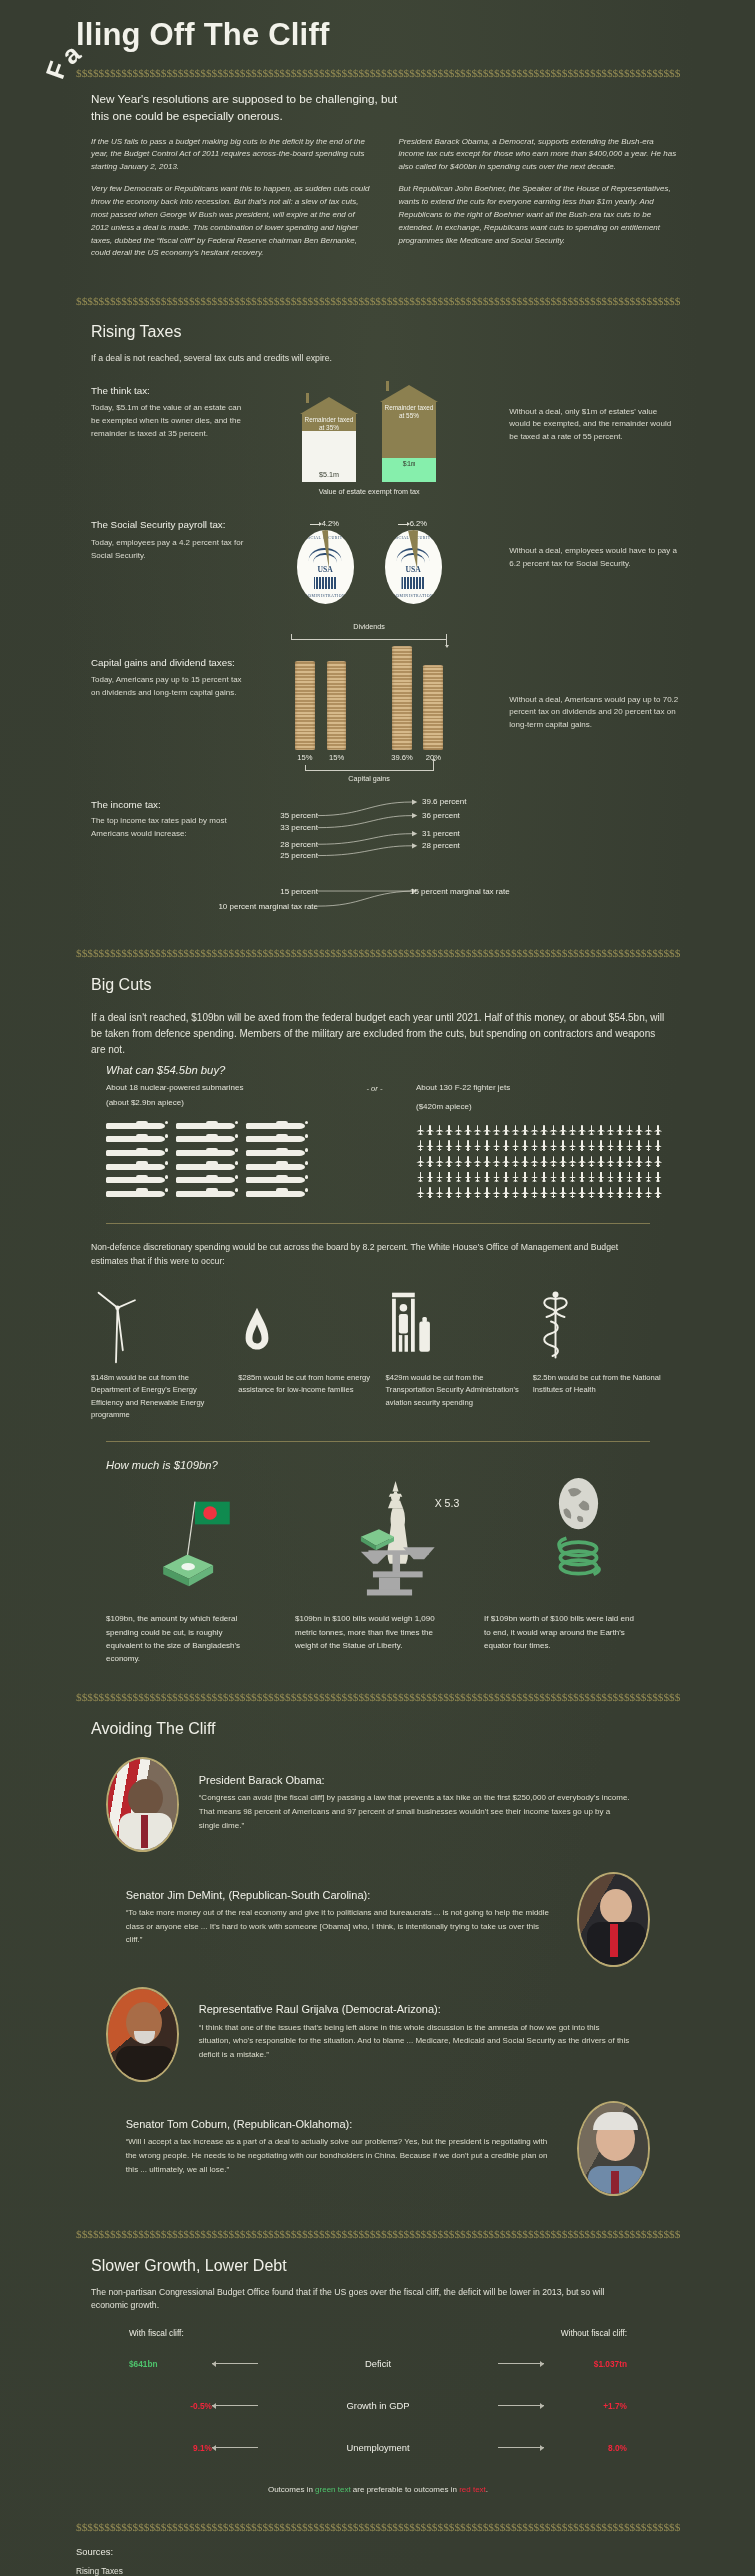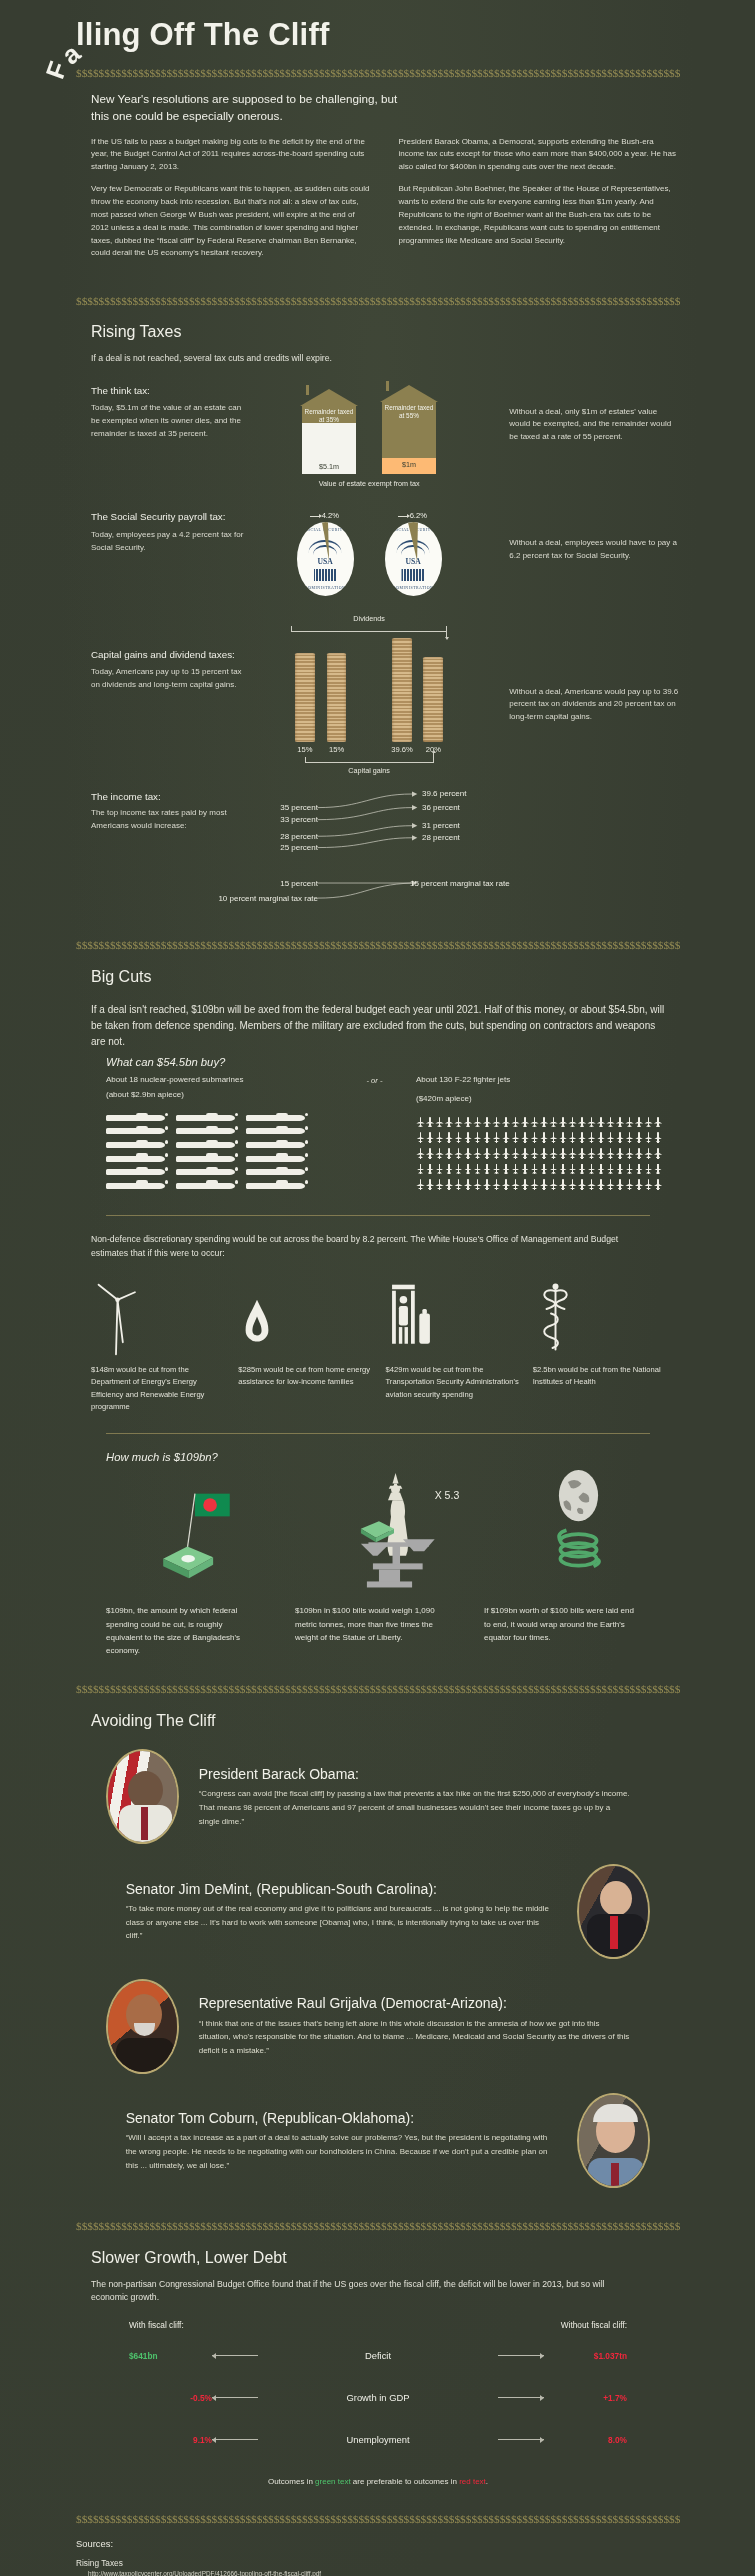--- a/index.html
+++ b/index.html
@@ -41,21 +41,21 @@
     white-space: nowrap; line-height: 12px; text-align: left;
     opacity: .95;
   }
 
   .section { padding: 0 76px; }
   .sec-head { font-size: 16px; color: #f0f0e8; margin: 16.6px 0 10.6px 15px; font-weight: normal; }
   .sec-sub  { font-size: 8.7px; color: #e3e3d9; margin: 0 0 6px 15px; line-height: 1.5; }
 
   .intro-lead { font-size: 11.7px; line-height: 1.45; color: #f0f0e8; width: 317px; margin: 12px 0 10.6px 15px; }
   .cols { display: flex; gap: 26px; margin-left: 15px; }
-  .col  { width: 287px; font-size: 8px; line-height: 1.62; color: #dfdfd4; }
+  .col  { width: 287px; font-size: 8px; line-height: 1.62; color: #dfdfd4; font-style: italic; }
   .col p { margin-bottom: 8.3px; }
 
   
   .cmp { display: flex; align-items: flex-start; margin: 12px 0 7.6px 15px; }
   .cmp-left  { width: 159px; }
   .cmp-mid   { width: 249px; display:flex; flex-direction:column; align-items:center; }
   .cmp-right { width: 174px; margin-left: 18px; }
   .cmp h4 { font-size: 9.8px; font-weight: normal; color: #f0f0e8; margin-bottom: 5.3px; line-height:1.25; }
   .cmp p  { font-size: 8px; line-height: 1.6; color: #dcdcd1; }
 
@@ -63,21 +63,21 @@
   .houses { display: flex; gap: 21px; align-items: flex-end; justify-content:flex-end; }
   .house { width: 59px; position: relative; }
   .house .chimney { position:absolute; width:3.8px; height:9.8px; background:#8c8050; left:6px; top:-3.8px; }
   .house .roof { width: 0; height: 0; border-left: 29.5px solid transparent; border-right: 29.5px solid transparent;
                  border-bottom: 17.4px solid #8c8050; }
   .house .body { width: 54px; margin: 0 2.3px; }
   .house .seg  { text-align:center; font-size: 6.4px; line-height: 1.25; color: #f3f3ec; padding: 2.3px 1.5px; }
   .seg-tax-35 { background:#8c8050; height: 16.6px; }
   .seg-ex-35  { background:#f4f4ee; color:#3a4033; height: 51px; position:relative; }
   .seg-tax-55 { background:#8c8050; height: 56px; padding-top: 15px; }
-  .seg-ex-55  { background:#fdba74; color:#3a4033; height: 16px; }
+  .seg-ex-55  { background:#86efac; color:#3a4033; height: 24px; font-family: Liberation Mono, monospace; }
   .seg-val    { position:absolute; bottom:2.3px; left:0; right:0; text-align:center; font-size:7.2px; color:#3a4033; }
   .brace-cap { font-size: 7.2px; color:#e9e9e0; text-align:center; margin-top:5.3px; line-height:1.3; }
 
   
   .seals { display:flex; gap: 23px; justify-content:center; }
   .seal-box { position: relative; width: 65px; }
   .seal { width: 57px; height: 74px; border-radius: 50%; background:#fbfbf6; margin: 10.6px auto 0;
           position:relative; overflow:hidden; }
   .seal .ring-txt-top, .seal .ring-txt-bot {
      position:absolute; left:0; right:0; text-align:center; font-size:3.9px; letter-spacing:0.5px; color:#2e4d72; font-family:"Liberation Serif",serif; }
@@ -170,21 +170,21 @@
   .hm-ico { height: 128px; display:flex; align-items:flex-end; justify-content:center; position:relative;}
   .hm-txt { font-size:8px; line-height:1.65; color:#e3e3d9; margin-top:9px; width: 151px;}
 
   
   .quote { display:flex; align-items:flex-start; margin: 19.7px 0 0 0; padding: 0 30px; }
   .quote.rev { flex-direction: row-reverse; }
   .avatar { width: 73px; height: 95px; border-radius:50%; border:2.3px solid #b8a870; overflow:hidden;
             flex: 0 0 auto; position:relative; background:#5c5a50; }
   .avatar .ph { position:absolute; inset:0; }
   .q-body { flex: 1 1 auto; padding: 16.6px 19.7px 0 19.7px; }
-  .q-name { font-size: 14px; color:#f2f2ea; margin-bottom: 5.3px; }
+  .q-name { font-size: 11px; color:#f2f2ea; margin-bottom: 5.3px; }
   .q-text { font-size: 8px; line-height: 1.72; color:#dedece; }
 
   
   .sg-heads { display:flex; justify-content:space-between; margin: 16.6px 53px 4.5px 53px; font-size:8.3px; color:#eeeee4;}
   .sg-row { display:flex; align-items:center; margin: 0 53px; height: 42px; }
   .sg-val { width: 83px; font-size: 8.3px; font-weight:bold; }
   .sg-val.l { text-align:left; }
   .sg-val.r { text-align:right; }
   .sg-arrow { flex: 1 1 auto; position:relative; height:9px; }
   .sg-arrow .line { position:absolute; top:3.8px; height:1.1px; background:#b9b9ad; }
@@ -348,21 +348,21 @@
         </div>
         <div class="brk-bot">
           <div class="bar"></div>
           <div class="tickL"></div>
           <div class="tickR"></div>
           <div class="arrow"></div>
           <div class="lbl">Capital gains</div>
         </div>
       </div>
       <div class="cmp-right">
-        <p style="padding-top:70px">Without a deal, Americans would pay up to 39.6 percent tax on dividends and 20 percent tax on long-term capital gains.</p>
+        <p style="padding-top:70px">Without a deal, Americans would pay up to 70.2 percent tax on dividends and 20 percent tax on long-term capital gains.</p>
       </div>
     </div>
 
     <div class="inc-wrap">
       <div class="inc-left">
         <h4 style="font-size:9.8px;font-weight:normal;color:#f0f0e8;margin-bottom:5.3px">The income tax:</h4>
         <p style="font-size:8px;line-height:1.6;color:#dcdcd1">The top income tax rates paid by most Americans would increase:</p>
       </div>
       <div class="inc-diagram">
         <svg class="inc-svg" width="423" height="132" viewBox="0 0 560 175">

